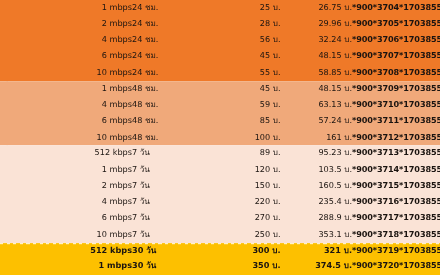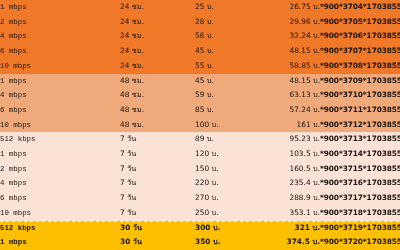--- a/index.html
+++ b/index.html
@@ -37,23 +37,23 @@
   table.tariff td {
     padding: 0;
     height: 14.7px;
     line-height: 14.7px;
     font-size: 7.4px;
     color: #1b1410;
     white-space: nowrap;
     overflow: hidden;
   }
   
-  .c-speed    { width: 120px; text-align: left; font-family: Liberation Mono, monospace; }
+  .c-speed    { width: 120px; text-align: right; }
   .c-duration { width: 75px;  text-align: left; }
-  .c-price    { width: 60px;  text-align: left; margin-top: 44px; }
+  .c-price    { width: 60px;  text-align: right; margin-top: 44px; }
   .c-total    { width: 65px;  text-align: right; }
   .c-code     { width: 80px;  text-align: center; font-weight: bold; letter-spacing: -0.1px; }
 
   
   .band-a { background: #ef7928; }
   .band-b { background: #f0a97a; }
   .band-c { background: #fae3d6; }
   .band-d { background: #fdc000; }
 
   .band-d td { font-weight: bold; }

